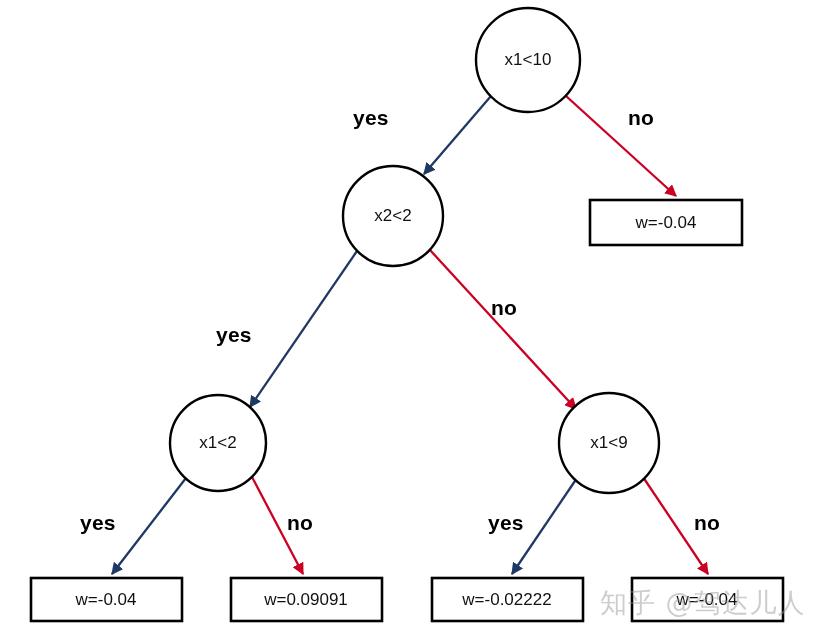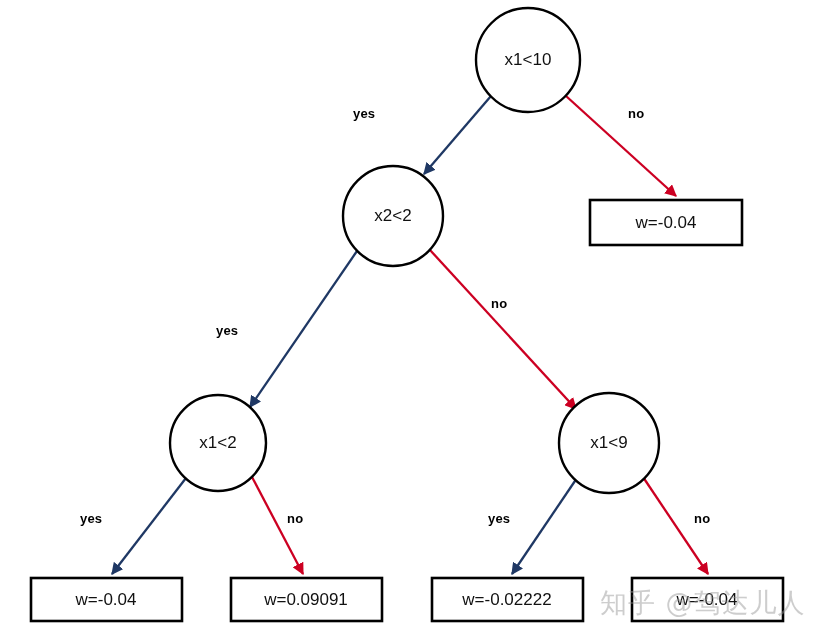--- a/index.html
+++ b/index.html
@@ -48,21 +48,21 @@
   }
   .edge-line {
     stroke-width: 2.3;
     fill: none;
   }
   .edge-yes { stroke: #1f3864; }
   .edge-no  { stroke: #cc0022; }
   .edge-label {
     position: absolute;
     font-family: "Liberation Sans", sans-serif;
-    font-size: 13px;
+    font-size: 21px;
     font-weight: bold;
     color: #000000;
     white-space: nowrap;
     letter-spacing: 0.2px;
   }
   .watermark {
     position: absolute;
     font-family: "DejaVu Sans", sans-serif;
     font-size: 27px;
     color: rgba(150,150,150,0.48);

